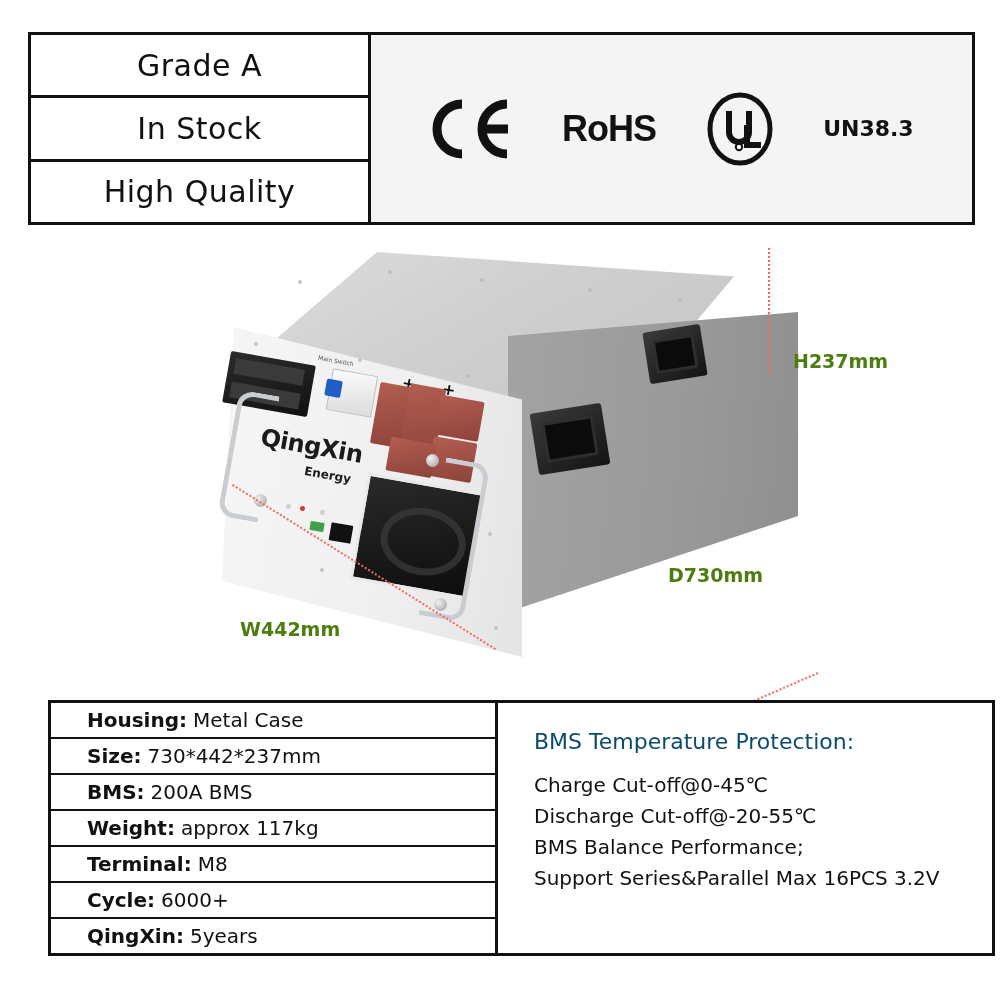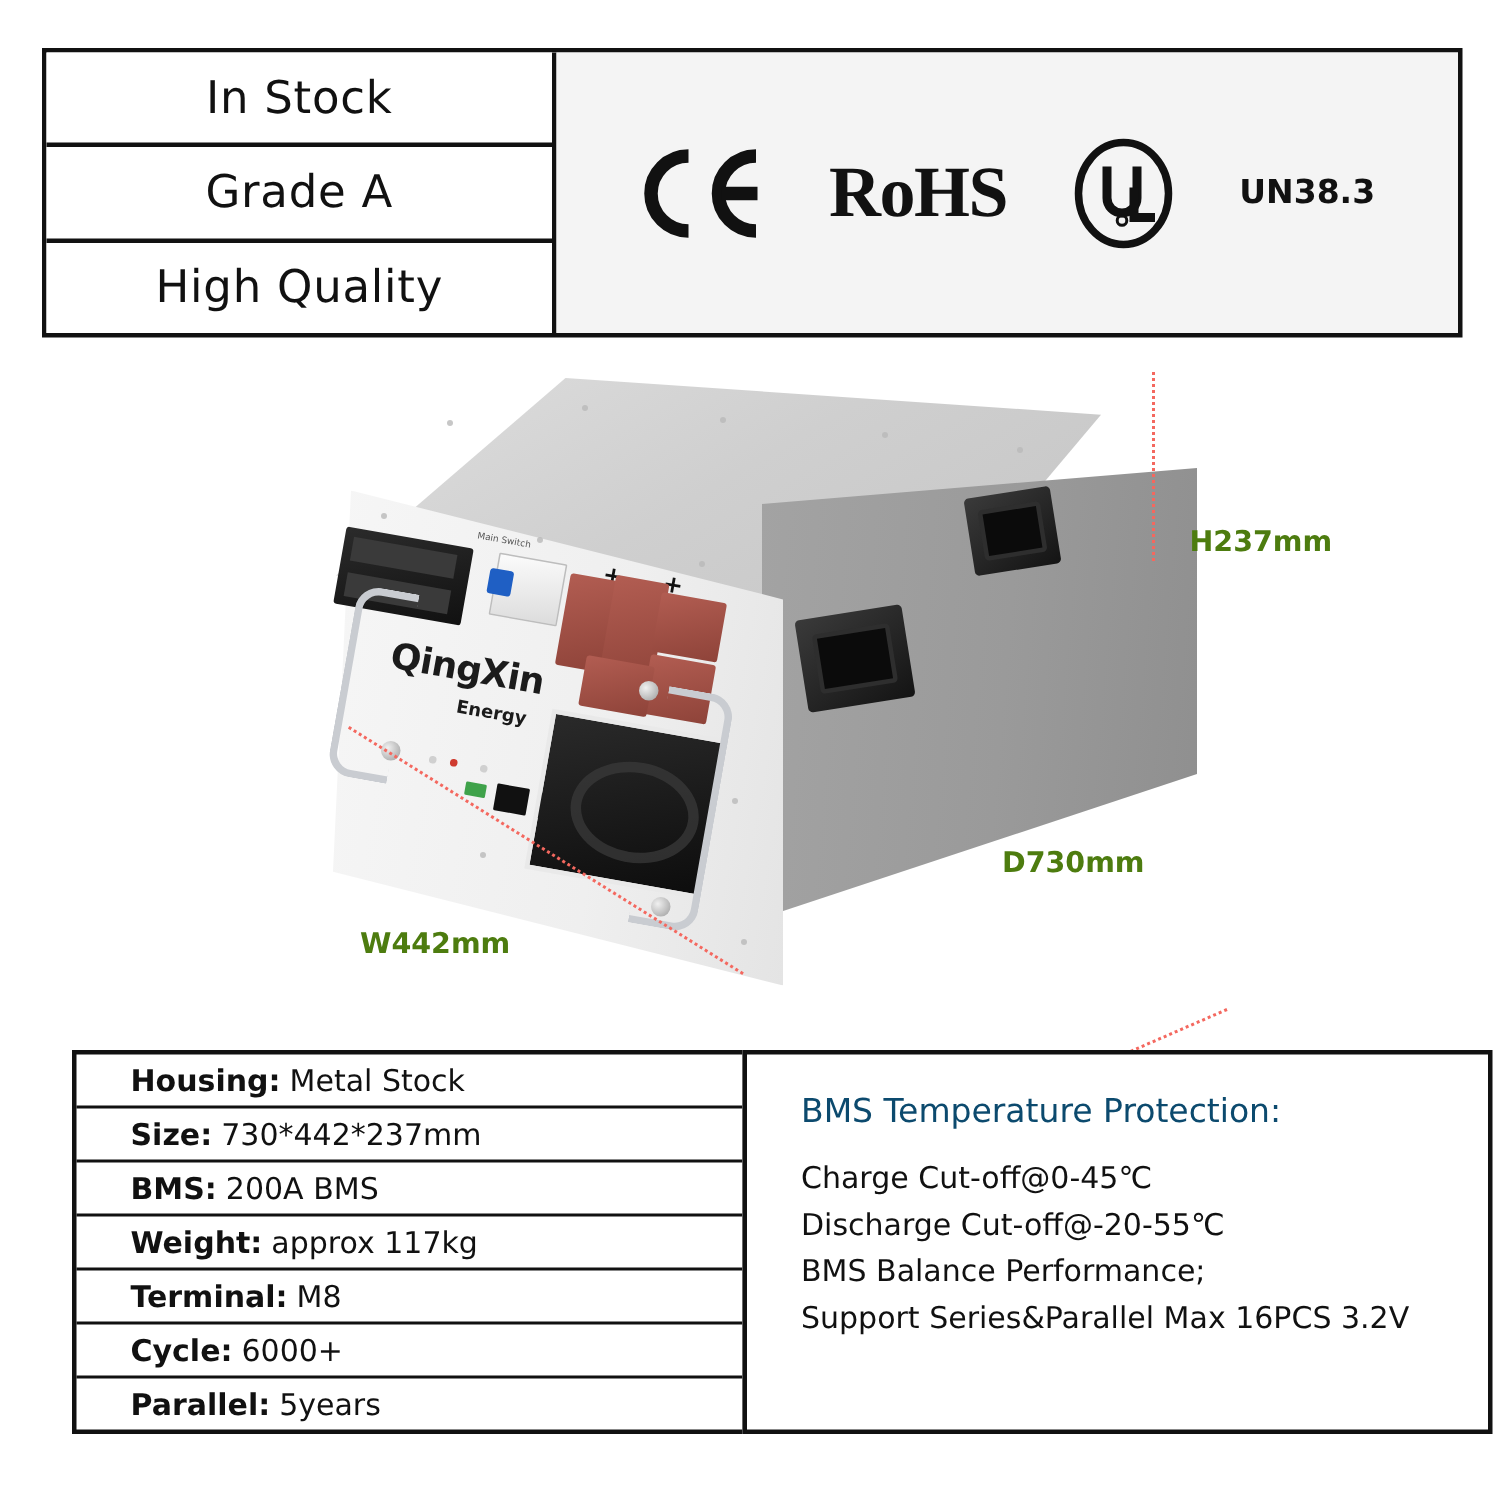--- a/index.html
+++ b/index.html
@@ -27,22 +27,22 @@
     font-family:"DejaVu Sans","Liberation Sans",sans-serif;
   }
   .badge-cell:last-child{border-bottom:none;}
 
   .cert-col{
     flex:1 1 auto;background:#f4f4f4;display:flex;align-items:center;
     justify-content:space-around;padding:0 34px;box-sizing:border-box;
   }
   .cert{display:flex;align-items:center;justify-content:center;color:#111;}
   .cert-ce{width:84px;height:62px;}
-  .cert-rohs{font-size:48px;font-weight:800;letter-spacing:-1px;
-    font-family:Liberation Serif, serif;}
+  .cert-rohs{font-size:36px;font-weight:800;letter-spacing:-1px;
+    font-family:Liberation Sans, sans-serif;}
   .cert-ul{width:70px;height:74px;}
   .cert-un{font-size:22px;font-weight:800;letter-spacing:0px;
     font-family:"DejaVu Sans","Liberation Sans",sans-serif;}
 
   
   .photo{position:absolute;left:28px;top:232px;width:947px;height:462px;}
 
   .dim-label{
     position:absolute;font-size:19px;font-weight:800;color:#4d7c0f;
     font-family:"DejaVu Sans","Liberation Sans",sans-serif;white-space:nowrap;
@@ -183,24 +183,24 @@
 </style>
 </head>
 <body>
 
 <div class="stage">
 
   <div class="top-banner">
 
     <div class="badge-col">
       <div class="badge-cell">
+        <span>Grade A</span>
+      </div>
+      <div class="badge-cell">
         <span>In Stock</span>
-      </div>
-      <div class="badge-cell">
-        <span>Grade A</span>
       </div>
       <div class="badge-cell">
         <span>High Quality</span>
       </div>
     </div>
 
     <div class="cert-col">
 
       <div class="cert">
         <svg class="cert-ce" viewBox="0 0 84 62" aria-hidden="true">
@@ -301,21 +301,21 @@
     <div class="dim-label dim-h">H237mm</div>
     <div class="dim-label dim-d">D730mm</div>
     <div class="dim-label dim-w">W442mm</div>
   </div>
 
   <div class="bottom">
 
     <div class="spec-table">
       <div class="spec-row">
         <span class="spec-key">Housing:</span>
-        <span class="spec-val">Metal Stock</span>
+        <span class="spec-val">Metal Case</span>
       </div>
       <div class="spec-row">
         <span class="spec-key">Size:</span>
         <span class="spec-val">730*442*237mm</span>
       </div>
       <div class="spec-row">
         <span class="spec-key">BMS:</span>
         <span class="spec-val">200A BMS</span>
       </div>
       <div class="spec-row">
@@ -324,21 +324,21 @@
       </div>
       <div class="spec-row">
         <span class="spec-key">Terminal:</span>
         <span class="spec-val">M8</span>
       </div>
       <div class="spec-row">
         <span class="spec-key">Cycle:</span>
         <span class="spec-val">6000+</span>
       </div>
       <div class="spec-row">
-        <span class="spec-key">Parallel:</span>
+        <span class="spec-key">QingXin:</span>
         <span class="spec-val">5years</span>
       </div>
     </div>
 
     <div class="bms-box">
       <div class="bms-title">BMS Temperature Protection:</div>
       <div class="bms-line">Charge Cut-off@0-45℃</div>
       <div class="bms-line">Discharge Cut-off@-20-55℃</div>
       <div class="bms-line">BMS Balance Performance;</div>
       <div class="bms-line">Support Series&amp;Parallel Max 16PCS 3.2V</div>

